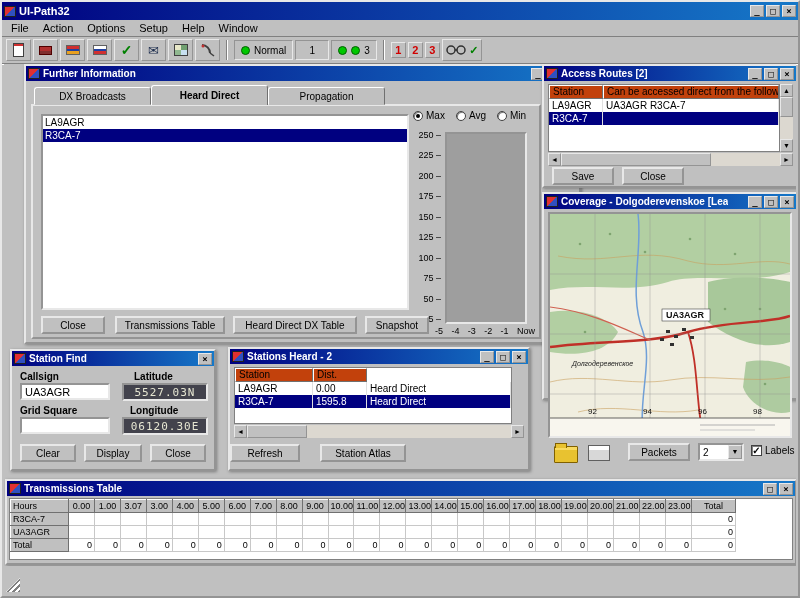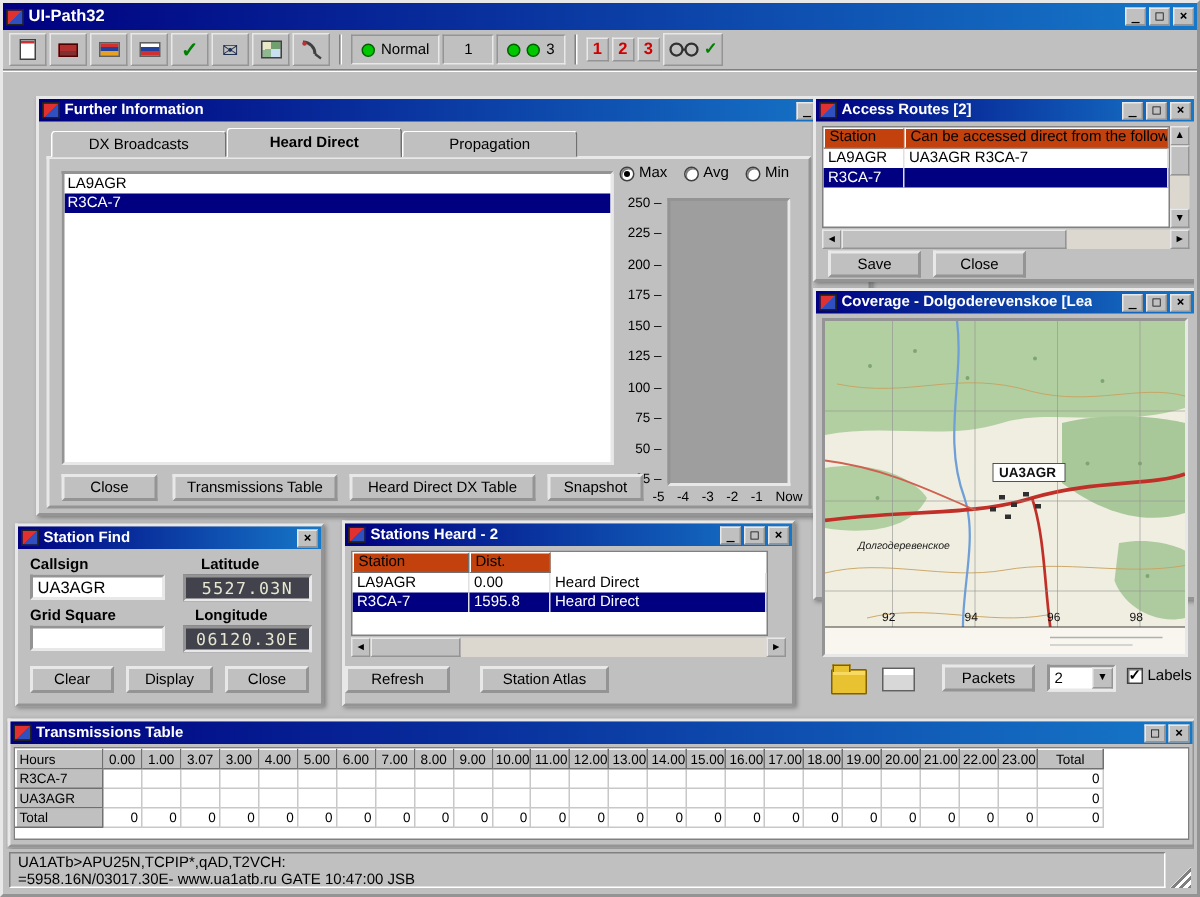--- a/index.html
+++ b/index.html
@@ -85,20 +85,28 @@
   <div class="tbar main-tbar">
     <span class="w-ico"></span>
     <span class="tbar-title">UI-Path32</span>
     <span class="wbtns">
       <span class="wbtn">_</span>
       <span class="wbtn">□</span>
       <span class="wbtn">×</span>
     </span>
   </div>
 
+  <div class="menubar" id="menubar">
+      <span class="menu-item">File</span>
+      <span class="menu-item">Action</span>
+      <span class="menu-item">Options</span>
+      <span class="menu-item">Setup</span>
+      <span class="menu-item">Help</span>
+      <span class="menu-item">Window</span>
+    </div>
 
   <div class="toolbar">
     <span class="icon-btn">
         <span class="ic-doc"></span>
       </span>
     <span class="icon-btn">
         <span class="ic-plug"></span>
       </span>
     <span class="icon-btn">
         <span class="ic-flag1"></span>
@@ -520,20 +528,16 @@
                 <td class="num">0</td>
               </tr>
             </tbody>
         </table>
       </div>
     </div>
 
   </div>
 
   <div class="statusbar">
-    <div class="status-panel">
-      <div>UA1ATb&gt;APU25N,TCPIP*,qAD,T2VCH:</div>
-      <div>=5958.16N/03017.30E- www.ua1atb.ru  GATE 10:47:00 JSB</div>
-    </div>
     <div class="grip"></div>
   </div>
 
 </div>
 
 </body></html>

